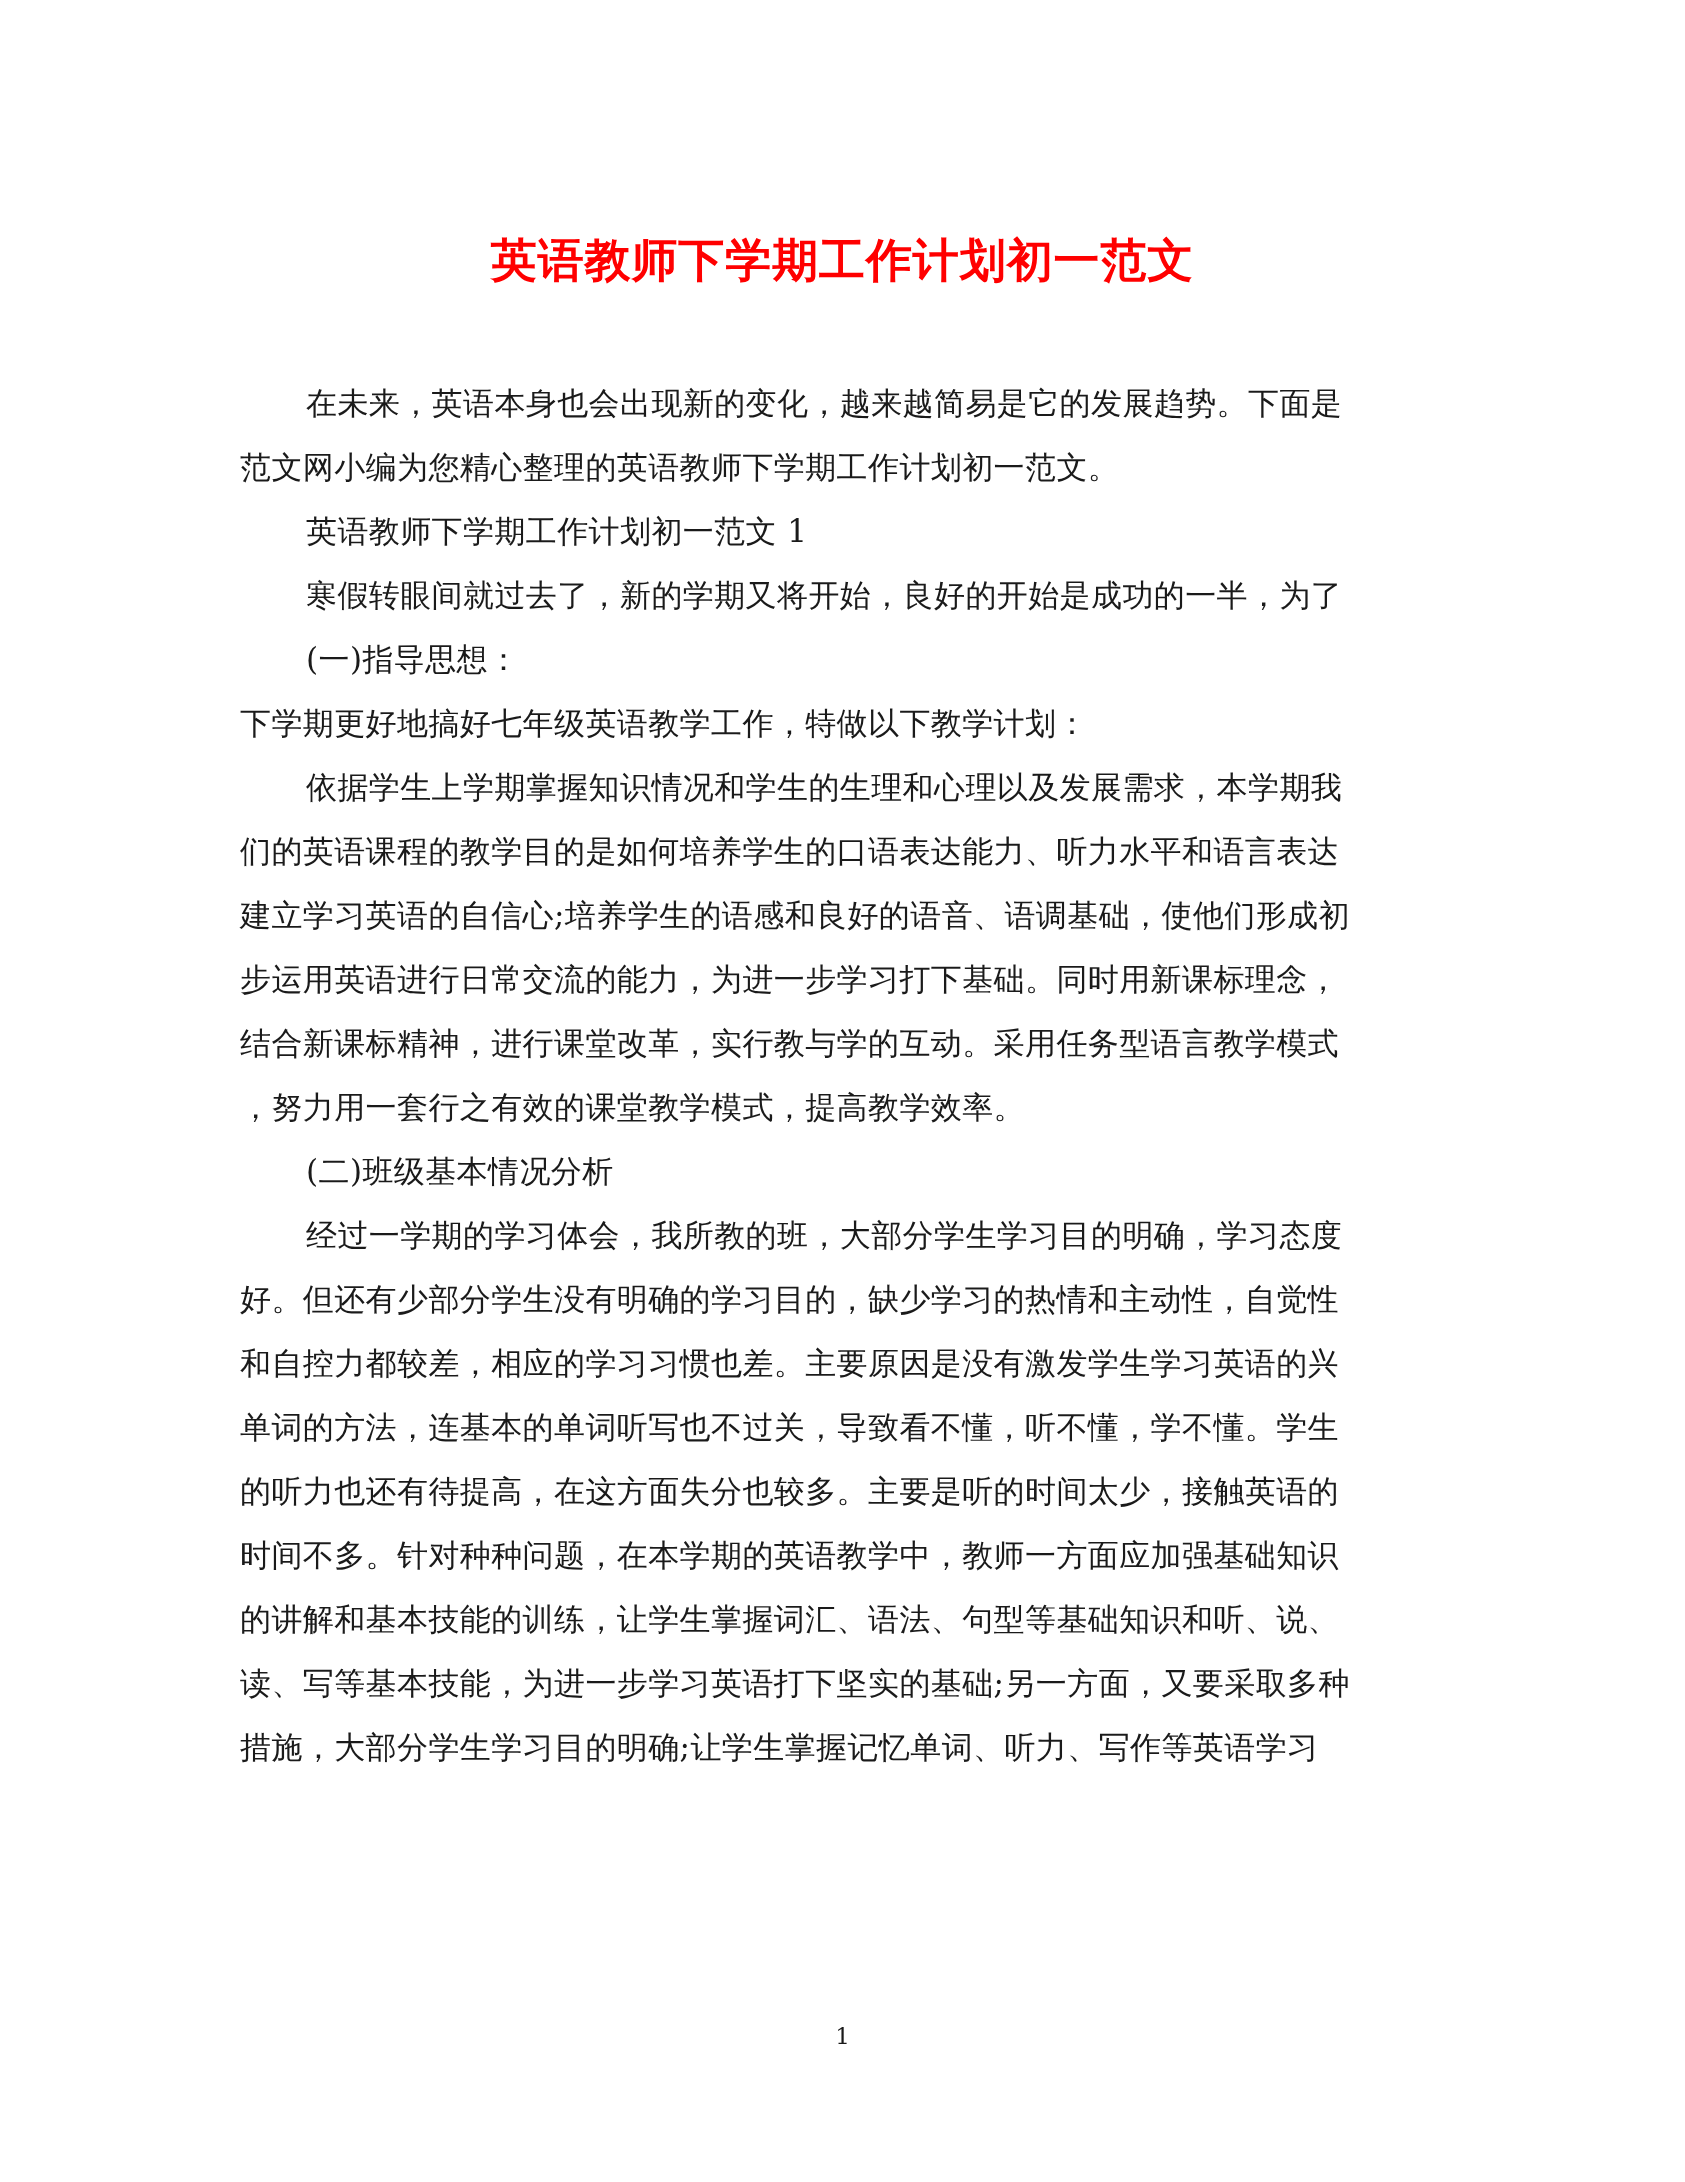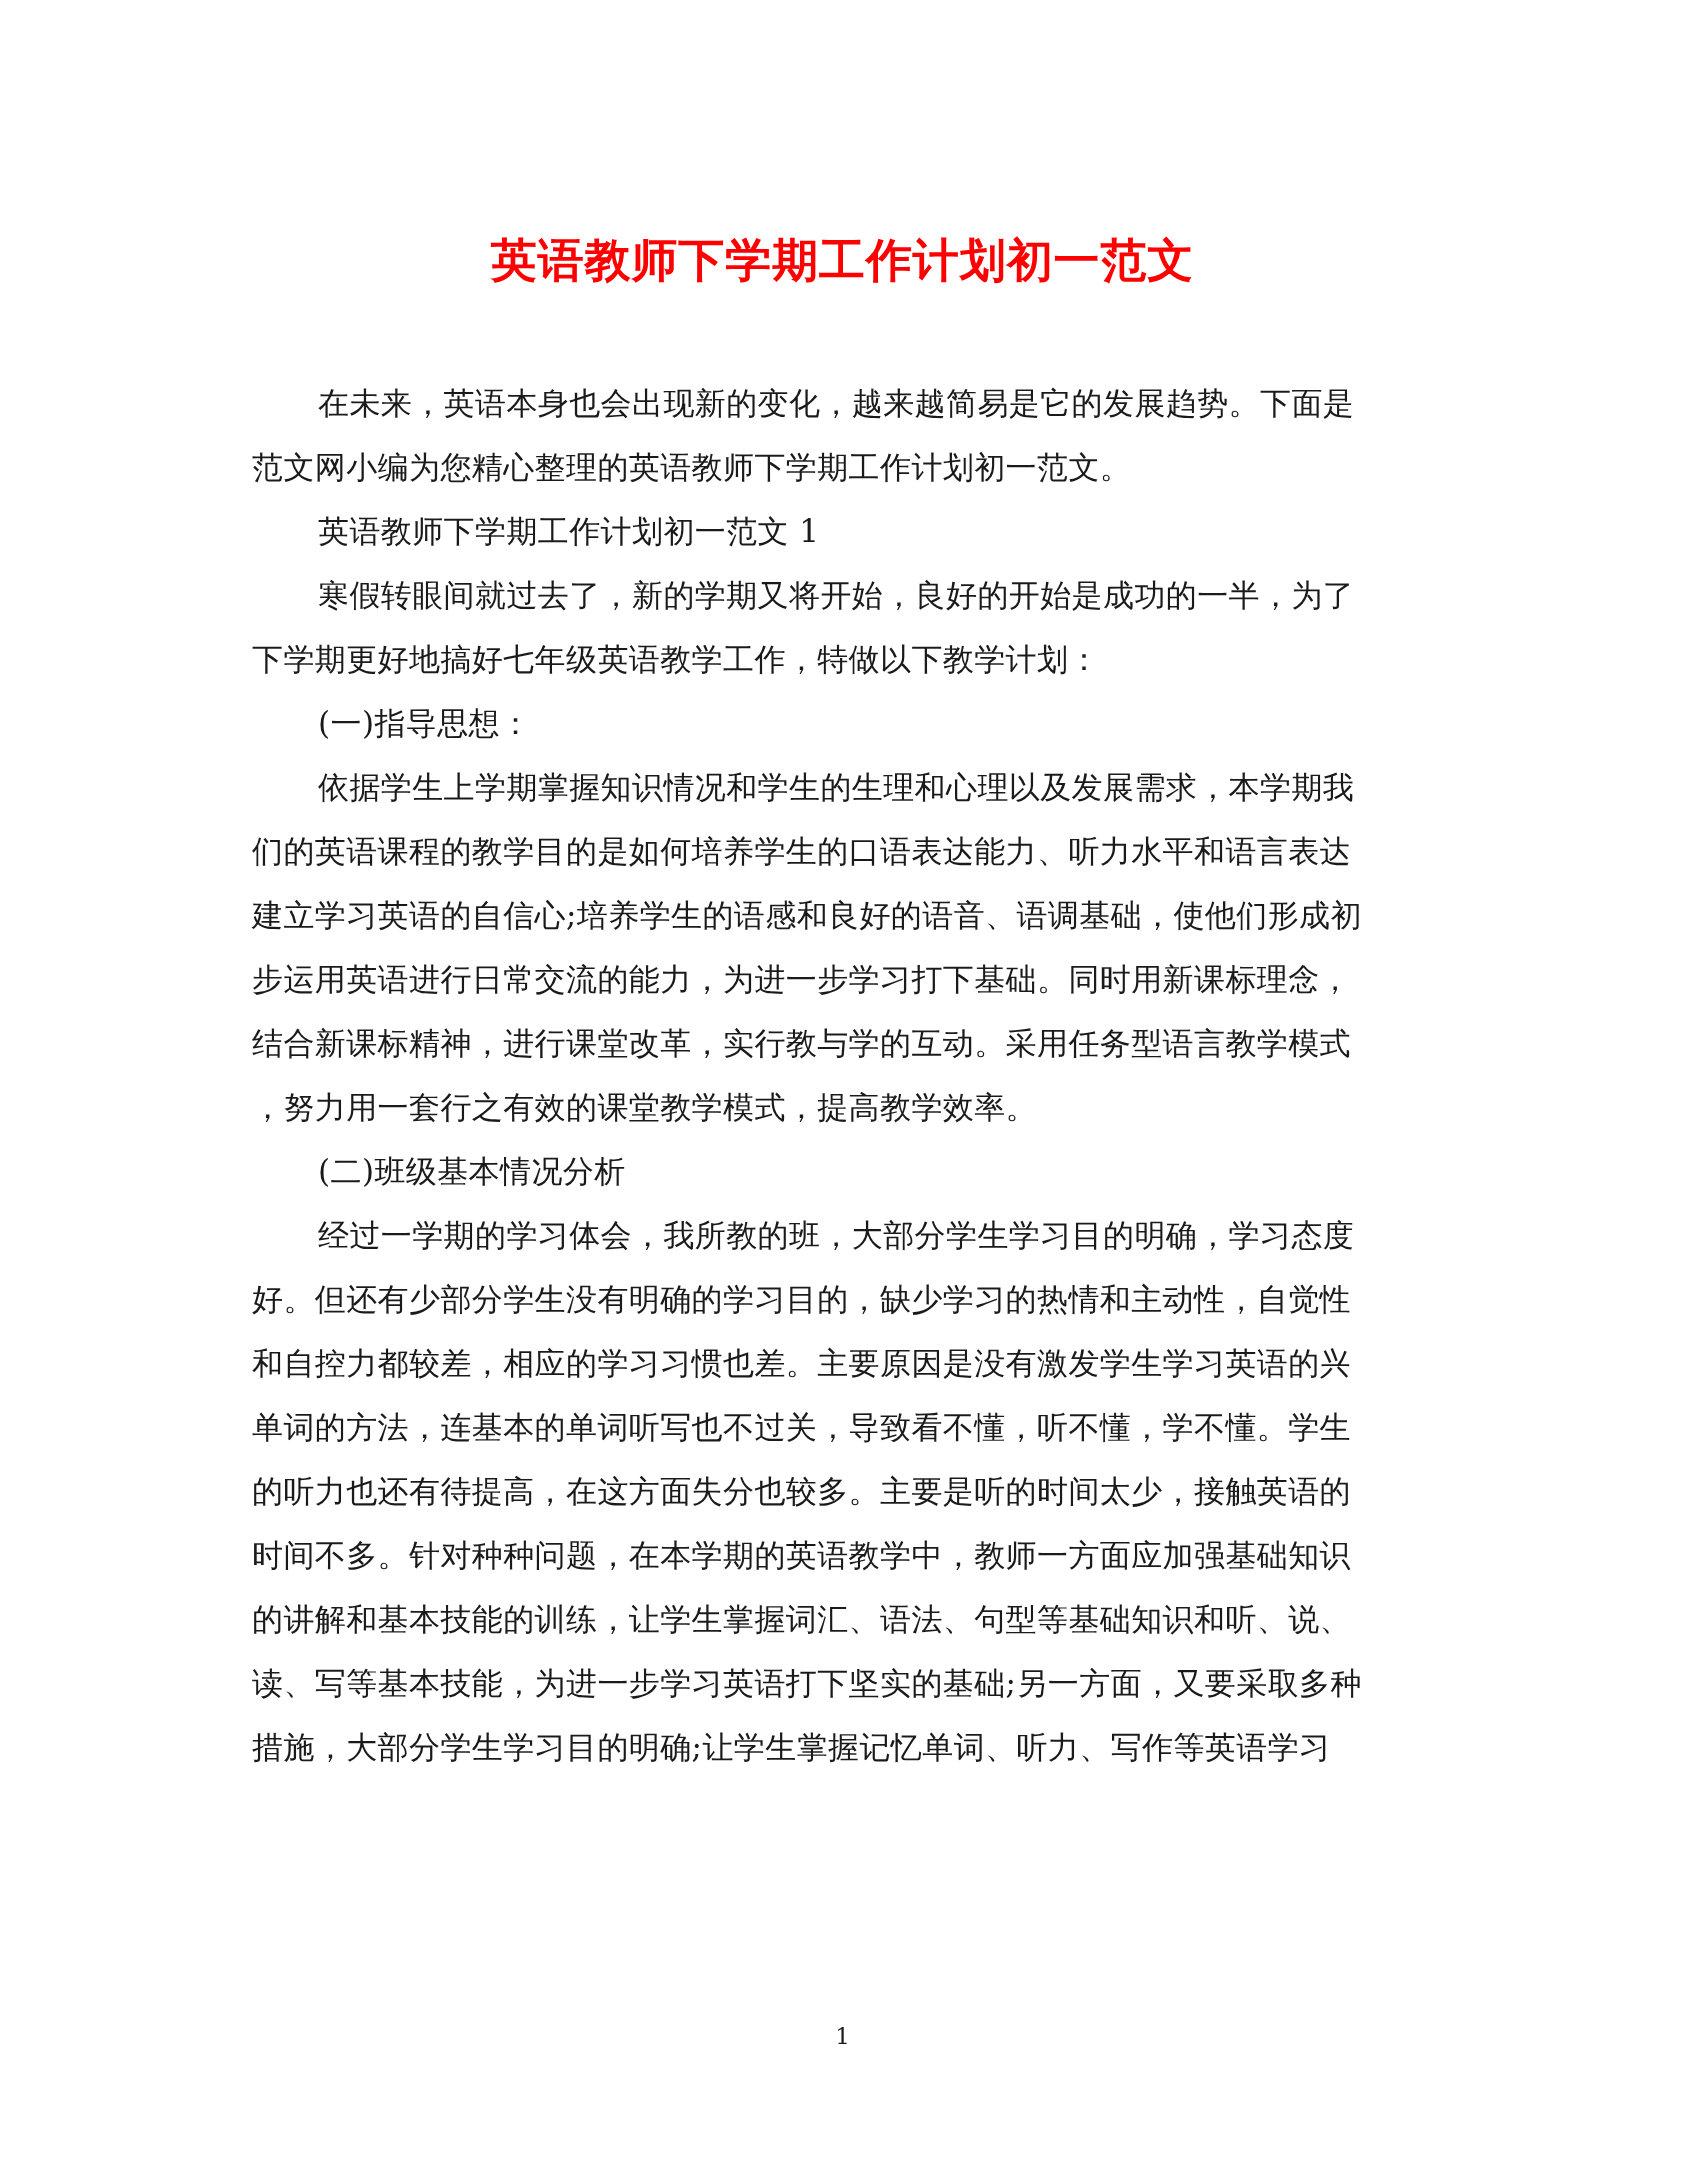--- a/index.html
+++ b/index.html
@@ -31,21 +31,21 @@
       text-align: center;
       color: #ff0000;
       font-size: 46px;
       font-weight: bold;
       line-height: 61px;
       letter-spacing: 0.9px;
       font-family: "DejaVu Sans", "Liberation Sans", sans-serif;
     }
     .body {
       position: absolute;
-      left: 252px;
+      left: 240px;
       top: 371px;
       width: 1185px;
     }
     .line {
       display: block;
       height: 64px;
       line-height: 64px;
       font-size: 31px;
       white-space: nowrap;
       letter-spacing: 0.4px;
@@ -68,22 +68,22 @@
 <body>
 
 <div class="page">
   <div class="title" style="color: rgb(255, 0, 0);">英语教师下学期工作计划初一范文</div>
 
   <div class="body">
     <span class="line indent">在未来，英语本身也会出现新的变化，越来越简易是它的发展趋势。下面是</span>
     <span class="line">范文网小编为您精心整理的英语教师下学期工作计划初一范文。</span>
     <span class="line indent">英语教师下学期工作计划初一范文 1</span>
     <span class="line indent">寒假转眼间就过去了，新的学期又将开始，良好的开始是成功的一半，为了</span>
+    <span class="line indent">(一)指导思想：</span>
     <span class="line">下学期更好地搞好七年级英语教学工作，特做以下教学计划：</span>
-    <span class="line indent">(一)指导思想：</span>
     <span class="line indent">依据学生上学期掌握知识情况和学生的生理和心理以及发展需求，本学期我</span>
     <span class="line">们的英语课程的教学目的是如何培养学生的口语表达能力、听力水平和语言表达</span>
     <span class="line">建立学习英语的自信心;培养学生的语感和良好的语音、语调基础，使他们形成初</span>
     <span class="line">步运用英语进行日常交流的能力，为进一步学习打下基础。同时用新课标理念，</span>
     <span class="line">结合新课标精神，进行课堂改革，实行教与学的互动。采用任务型语言教学模式</span>
     <span class="line">，努力用一套行之有效的课堂教学模式，提高教学效率。</span>
     <span class="line indent">(二)班级基本情况分析</span>
     <span class="line indent">经过一学期的学习体会，我所教的班，大部分学生学习目的明确，学习态度</span>
     <span class="line">好。但还有少部分学生没有明确的学习目的，缺少学习的热情和主动性，自觉性</span>
     <span class="line">和自控力都较差，相应的学习习惯也差。主要原因是没有激发学生学习英语的兴</span>

